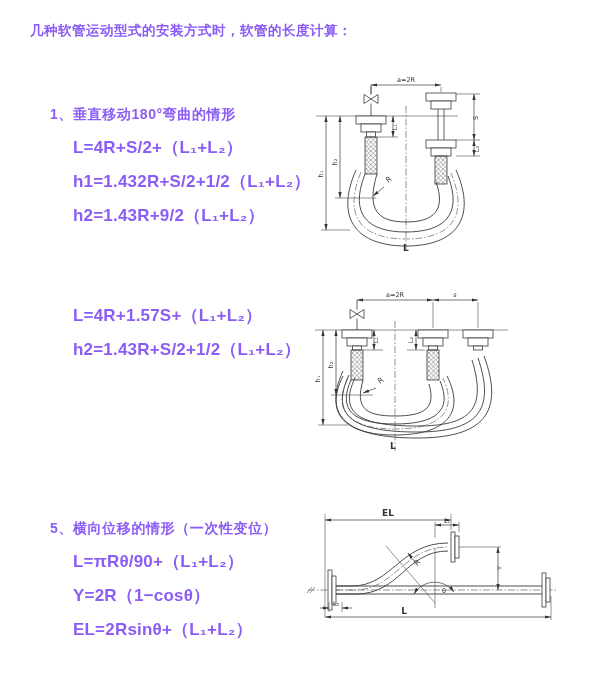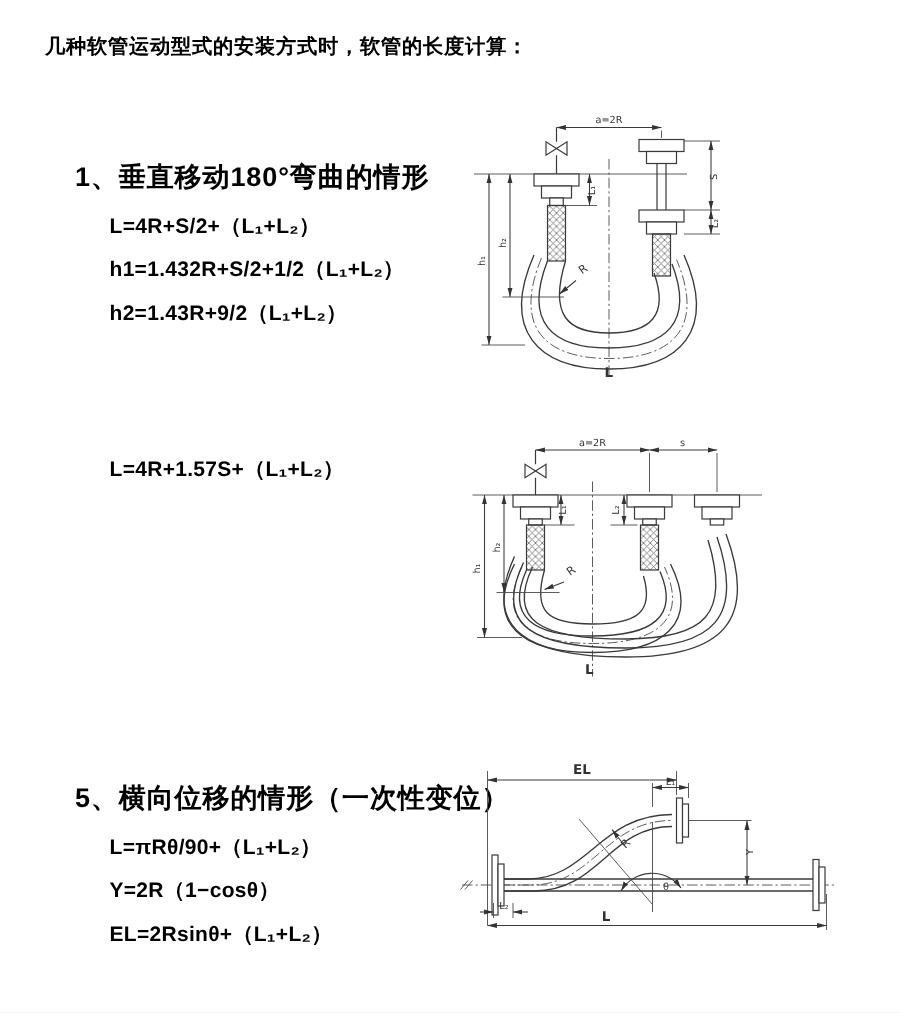--- a/index.html
+++ b/index.html
@@ -1,27 +1,27 @@
 <!DOCTYPE html>
 <html><head>
 <meta charset="utf-8">
 <style>
   html,body{margin:0;padding:0;background:#e8e8e8;}
   .page{
     position:relative;width:600px;height:675px;background:#ffffff;
-    font-family:"Liberation Sans","DejaVu Sans",sans-serif;color:#000000;
+    font-family:"Liberation Sans","DejaVu Sans",sans-serif;color:#8b5cf6;
     overflow:hidden;margin:0 auto;
   }
   .title{
     position:absolute;left:30px;top:22px;font-size:13.5px;font-weight:bold;
     letter-spacing:0.5px;white-space:nowrap;
   }
   .section{position:absolute;left:50px;}
-  .heading{font-size:18px;font-weight:bold;letter-spacing:0.6px;margin-bottom:12px;white-space:nowrap;}
-  .formula{font-size:14px;font-weight:600;letter-spacing:0.2px;margin-left:23px;margin-bottom:11px;white-space:nowrap;}
+  .heading{font-size:14px;font-weight:bold;letter-spacing:0.6px;margin-bottom:12px;white-space:nowrap;}
+  .formula{font-size:17px;font-weight:600;letter-spacing:0.2px;margin-left:23px;margin-bottom:11px;white-space:nowrap;}
   .diagram{position:absolute;}
   svg{display:block;}
   svg text{font-family:"DejaVu Sans","Liberation Sans",sans-serif;fill:#333;}
   .ln{stroke:#3a3a3a;stroke-width:0.8;fill:none;}
   .thin{stroke:#4a4a4a;stroke-width:0.6;fill:none;}
   .cl{stroke:#4a4a4a;stroke-width:0.6;fill:none;stroke-dasharray:7 2 1.5 2;}
   .hose{stroke:#3a3a3a;stroke-width:0.9;fill:none;}
   .fitting{fill:#ffffff;stroke:#3a3a3a;stroke-width:0.8;}
   .braid{stroke:#3a3a3a;stroke-width:0.8;}
   .dim{stroke:#3a3a3a;stroke-width:0.7;fill:none;}
@@ -128,20 +128,21 @@
     <g>
       <line class="dim" x1="32" y1="46" x2="32" y2="128" marker-start="url(#ar1)" marker-end="url(#ar1)"></line>
       <line class="thin" x1="27" y1="128" x2="68" y2="128"></line>
       <text class="lbl" x="29" y="92" text-anchor="middle" transform="rotate(-90 29 92)">h₂</text>
     </g>
   </svg>
   </div>
 
   <div class="section" style="top:304px;">
     <div class="formula">L=4R+1.57S+（L₁+L₂）</div>
+    <div class="formula">h2=1.43R+S/2+1/2（L₁+L₂）</div>
   </div>
 
   <div class="diagram" style="left:303px;top:281px;">
   <svg width="292" height="178" viewBox="0 0 292 178">
     <defs>
       <marker id="ar2" viewBox="0 0 10 7" refX="10" refY="3.5" markerWidth="9" markerHeight="6.3" orient="auto-start-reverse">
         <path d="M0,0.8 L10,3.5 L0,6.2 Z" fill="#333"></path>
       </marker>
       <pattern id="hx2" width="4.5" height="4.5" patternUnits="userSpaceOnUse">
         <path d="M0,0 L4.5,4.5 M4.5,0 L0,4.5" stroke="#7a7a7a" stroke-width="0.6"></path>

